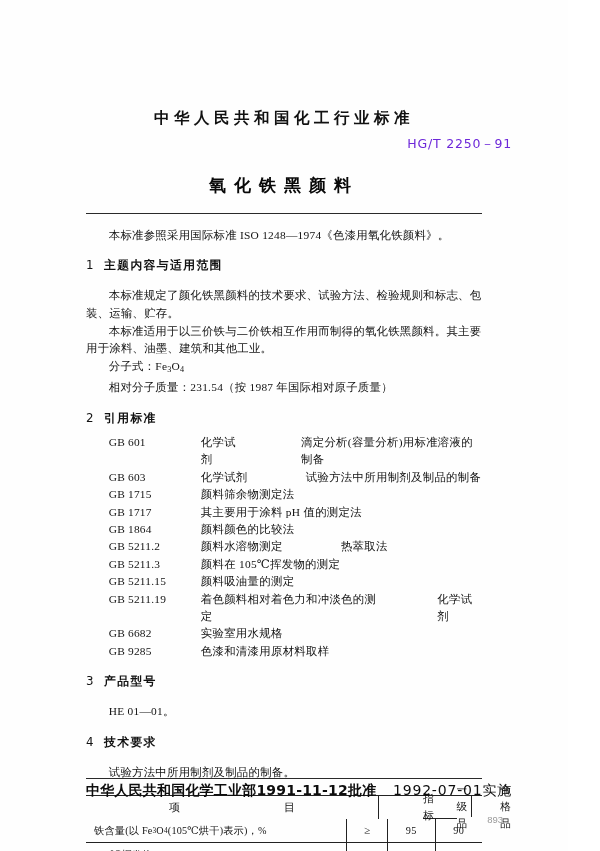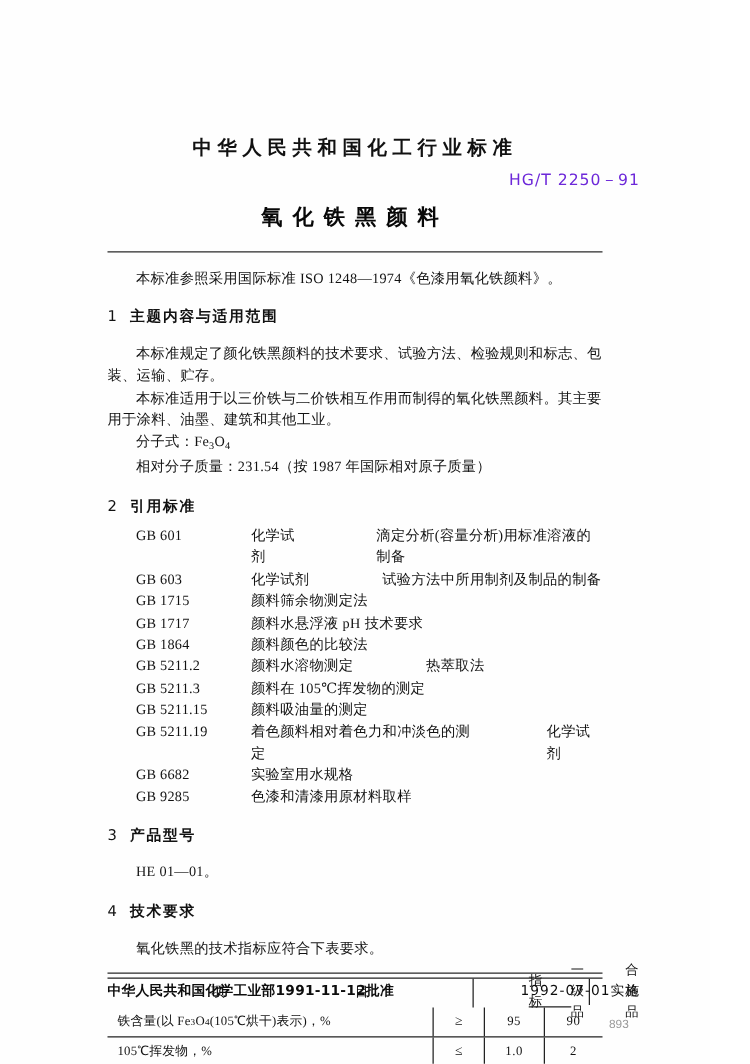--- a/index.html
+++ b/index.html
@@ -44,21 +44,21 @@
     position: absolute;
     right: 56px;
     top: 0;
     font-size: 12.5px;
     letter-spacing: 0.8px;
     color: #6d28d9;
     font-family: "DejaVu Sans", "Liberation Sans", sans-serif;
     white-space: nowrap;
   }
   .doc-title {
-    margin-top: 4px;
+    margin-top: 16px;
     font-size: 17px;
     font-weight: bold;
     letter-spacing: 8px;
     color: #080808;
     font-family: "DejaVu Sans", "Liberation Sans", sans-serif;
   }
   .rule-top {
     margin: 16px 86px 0 86px;
     border-top: 1.4px solid #2a2a2a;
   }
@@ -126,21 +126,20 @@
   .tbl-data.first { border-bottom: 1.1px solid #222; }
 
   .c-item {
     flex: 0 0 252px;
     display: flex;
     align-items: center;
     justify-content: center;
     border-right: 1.1px solid #222;
     letter-spacing: 2px;
     font-size: 10.8px;
-    font-family: Liberation Serif, serif;
   }
   .c-item.datacell {
     justify-content: flex-start;
     padding-left: 8px;
     letter-spacing: 0.2px;
     font-size: 10.2px;
   }
   .c-sym {
     flex: 0 0 40px;
     display: flex;
@@ -207,21 +206,21 @@
     border-top: 1.4px solid #2a2a2a;
   }
   .footer {
     position: absolute;
     left: 86px;
     right: 56px;
     bottom: 51px;
     display: flex;
     justify-content: space-between;
     align-items: baseline;
-    font-size: 11px;
+    font-size: 14px;
     font-family: "DejaVu Sans", "Liberation Sans", sans-serif;
     color: #0d0d0d;
   }
   .footer .approve { font-weight: bold; letter-spacing: 0.2px; }
   .footer .effective { letter-spacing: 0.8px; }
   .page-num {
     position: absolute;
     right: 65px;
     bottom: 26px;
     font-size: 9.5px;
@@ -274,21 +273,21 @@
           <span class="ref-name">化学试剂</span>
           <span class="gap"></span>
           <span class="ref-name">试验方法中所用制剂及制品的制备</span>
         </li>
       <li>
           <span class="ref-code">GB 1715</span>
           <span class="ref-name">颜料筛余物测定法</span>
         </li>
       <li>
           <span class="ref-code">GB 1717</span>
-          <span class="ref-name">颜料水悬浮液 pH 技术要求</span>
+          <span class="ref-name">其主要用于涂料 pH 值的测定法</span>
         </li>
       <li>
           <span class="ref-code">GB 1864</span>
           <span class="ref-name">颜料颜色的比较法</span>
         </li>
       <li>
           <span class="ref-code">GB 5211.2</span>
           <span class="ref-name">颜料水溶物测定</span>
           <span class="gap"></span>
           <span class="ref-name">热萃取法</span>
@@ -320,21 +319,21 @@
     <div class="sec-head">
       <span class="sec-num">3</span>
       <span class="sec-label">产品型号</span>
     </div>
     <p class="para">HE 01—01。</p>
 
     <div class="sec-head">
       <span class="sec-num">4</span>
       <span class="sec-label">技术要求</span>
     </div>
-    <p class="para">氧化铁黑的技术指标应符合下表要求。</p>
+    <p class="para">试验方法中所用制剂及制品的制备。</p>
 
     <div class="tbl-wrap">
 
       <div class="tbl-row">
         <div class="item-head-block">
           <div class="item-head-inner">项　　　　目</div>
         </div>
         <div class="right-group">
           <div class="rg-top">指　标</div>
           <div class="rg-bottom">

